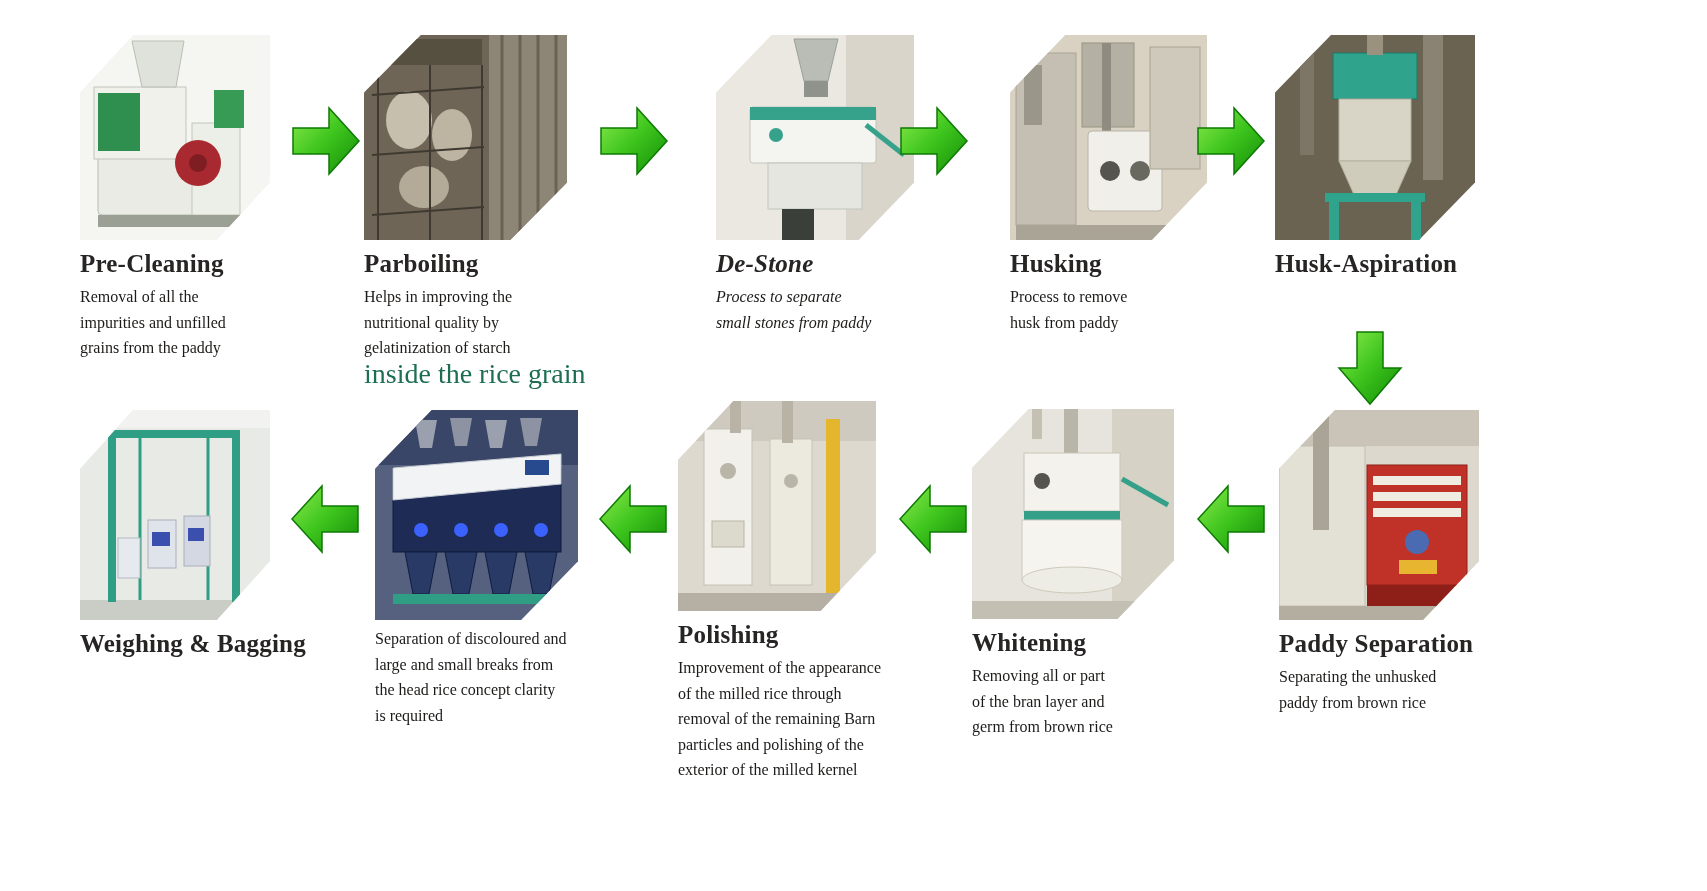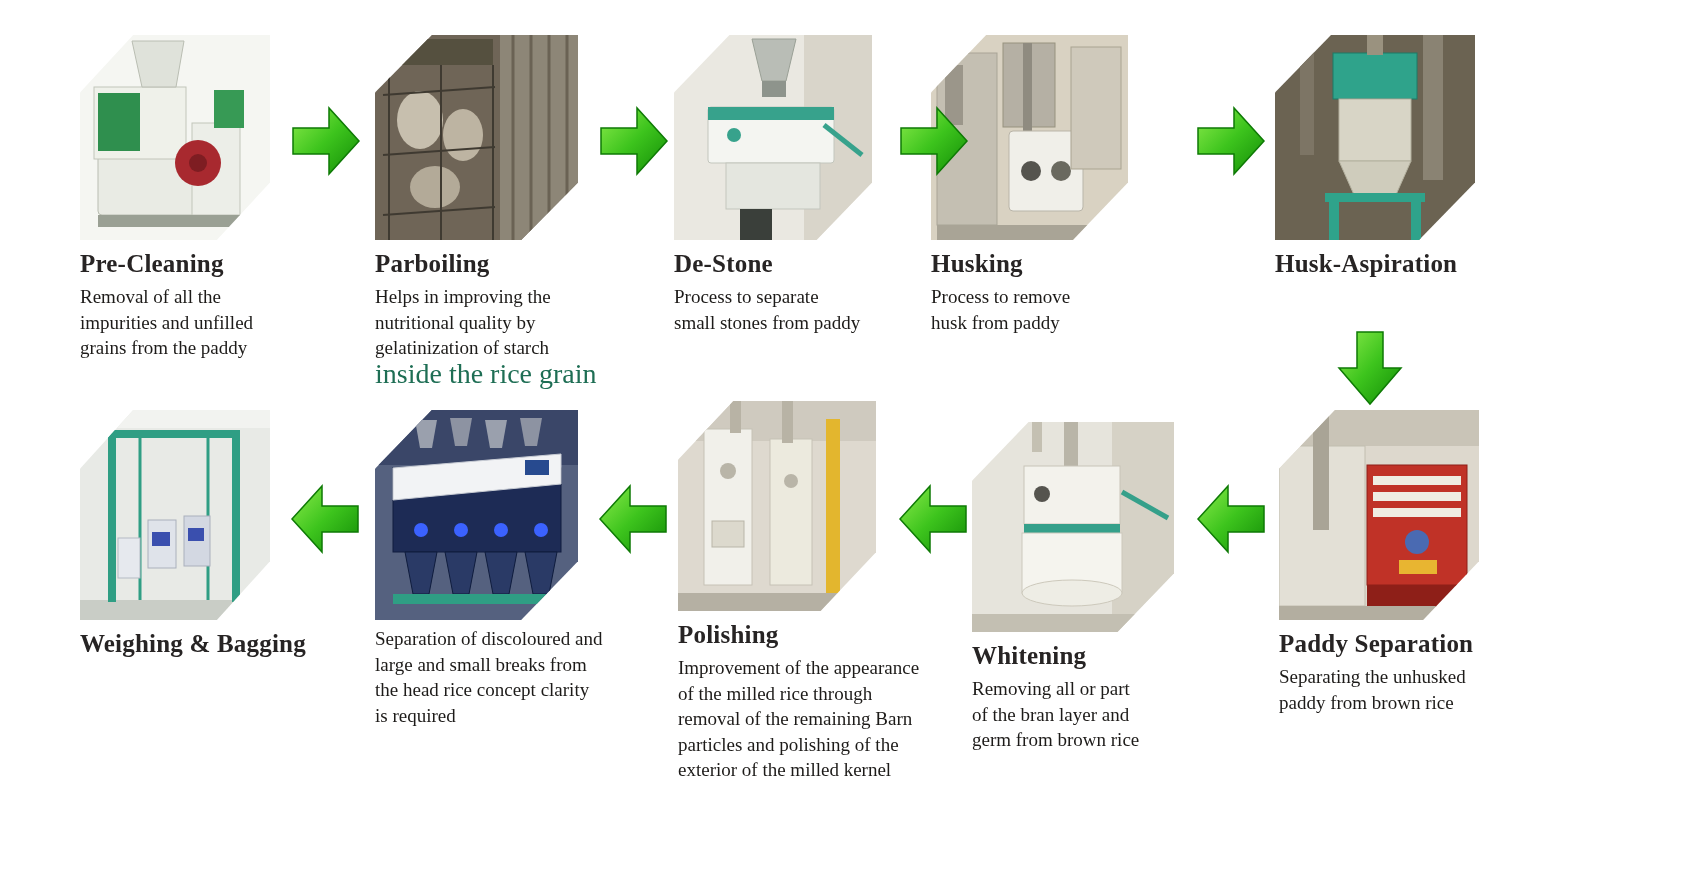--- a/index.html
+++ b/index.html
@@ -10,21 +10,21 @@
   .step{position:absolute;width:305px;}
   .photo{
     position:relative;overflow:hidden;
     clip-path:polygon(28% 0, 100% 0, 100% 72%, 72% 100%, 0 100%, 0 28%);
   }
   .photo svg{display:block;}
   .step-title{
     margin-top:10px;font-size:25px;font-weight:bold;color:#272424;letter-spacing:.2px;
   }
   .step-desc{
-    margin-top:6px;font-size:19px;line-height:25.5px;color:#1d1b19;white-space:pre-line;
+    margin-top:6px;font-size:16px;line-height:25.5px;color:#1d1b19;white-space:pre-line;
   }
   .step-desc-highlight{
     font-size:28px;line-height:25.5px;color:#1e6e54;white-space:pre-line;
   }
   .flow-arrow{position:absolute;}
 </style>
 </head>
 <body>
 
 <div id="canvas">
@@ -53,21 +53,21 @@
         <rect x="134" y="55" width="30" height="38" fill="#379a55"></rect>
         <rect x="18" y="180" width="142" height="12" fill="#9aa094"></rect>
       </svg>
     </div>
     <div class="step-title">Pre-Cleaning</div>
     <div class="step-desc">Removal of all the
 impurities and unfilled
 grains from the paddy</div>
   </div>
 
-  <div class="step" style="left:375px;top:35px;">
+  <div class="step" style="left:364px;top:35px;">
     <div class="photo" style="width:203px;height:205px;">
       <svg width="203" height="205" viewBox="0 0 203 205">
         <rect width="203" height="205" fill="#6f6557"></rect>
         <rect x="125" y="0" width="78" height="205" fill="#8d8677"></rect>
         <g stroke="#6a6254" stroke-width="3">
           <line x1="138" y1="0" x2="138" y2="205"></line>
             <line x1="156" y1="0" x2="156" y2="205"></line>
           <line x1="174" y1="0" x2="174" y2="205"></line>
             <line x1="192" y1="0" x2="192" y2="205"></line>
         </g>
@@ -85,41 +85,41 @@
         </g>
       </svg>
     </div>
     <div class="step-title">Parboiling</div>
     <div class="step-desc">Helps in improving the
 nutritional quality by
 gelatinization of starch</div>
     <div class="step-desc-highlight">inside the rice grain</div>
   </div>
 
-  <div class="step" style="left:674px;top:35px;">
+  <div class="step" style="left:716px;top:35px;font-style:italic;">
     <div class="photo" style="width:198px;height:205px;">
       <svg width="198" height="205" viewBox="0 0 198 205">
         <rect width="198" height="205" fill="#eae8e1"></rect>
         <rect x="130" y="0" width="68" height="205" fill="#d9d5ca"></rect>
         <polygon points="78,4 122,4 112,46 88,46" fill="#b9bdb6" stroke="#9aa096"></polygon>
         <rect x="88" y="46" width="24" height="16" fill="#8e948c"></rect>
         <rect x="34" y="72" width="126" height="56" rx="3" fill="#f4f5f1" stroke="#c3c6bd"></rect>
         <rect x="34" y="72" width="126" height="13" fill="#37a28c"></rect>
         <rect x="52" y="128" width="94" height="46" fill="#e4e6df" stroke="#c3c6bd"></rect>
         <rect x="66" y="174" width="32" height="31" fill="#3a3f3a"></rect>
         <line x1="150" y1="90" x2="188" y2="120" stroke="#37a28c" stroke-width="5"></line>
         <circle cx="60" cy="100" r="7" fill="#37a28c"></circle>
       </svg>
     </div>
     <div class="step-title">De-Stone</div>
     <div class="step-desc">Process to separate
 small stones from paddy</div>
   </div>
 
-  <div class="step" style="left:931px;top:35px;">
+  <div class="step" style="left:1010px;top:35px;">
     <div class="photo" style="width:197px;height:205px;">
       <svg width="197" height="205" viewBox="0 0 197 205">
         <rect width="197" height="205" fill="#d9d2c2"></rect>
         <rect x="6" y="18" width="60" height="172" fill="#c4bfb2" stroke="#a9a496"></rect>
         <rect x="14" y="30" width="18" height="60" fill="#9b968a"></rect>
         <rect x="72" y="8" width="52" height="84" fill="#b5b0a4" stroke="#97927f"></rect>
         <rect x="92" y="8" width="9" height="88" fill="#8f8b80"></rect>
         <rect x="78" y="96" width="74" height="80" rx="4" fill="#f0efe9" stroke="#b9b5a9"></rect>
         <circle cx="100" cy="136" r="10" fill="#55544e"></circle>
         <circle cx="130" cy="136" r="10" fill="#6a695f"></circle>
@@ -217,21 +217,21 @@
       </svg>
     </div>
     <div class="step-title">Polishing</div>
     <div class="step-desc">Improvement of the appearance
 of the milled rice through
 removal of the remaining Barn
 particles and polishing of the
 exterior of the milled kernel</div>
   </div>
 
-  <div class="step" style="left:972px;top:422px;">
+  <div class="step" style="left:972px;top:409px;">
     <div class="photo" style="width:202px;height:210px;">
       <svg width="202" height="210" viewBox="0 0 202 210">
         <rect width="202" height="210" fill="#e6e4dc"></rect>
         <rect x="140" y="0" width="62" height="210" fill="#d6d2c6"></rect>
         <rect x="92" y="0" width="14" height="46" fill="#b9b5a8"></rect>
         <rect x="60" y="0" width="10" height="30" fill="#c4c0b2"></rect>
         <rect x="52" y="44" width="96" height="58" fill="#f3f2ec" stroke="#c8c4b8"></rect>
         <rect x="52" y="102" width="96" height="9" fill="#35a08a"></rect>
         <rect x="50" y="111" width="100" height="60" fill="#f5f4ee" stroke="#ccc8bb"></rect>
         <ellipse cx="100" cy="171" rx="50" ry="13" fill="#eeede5" stroke="#ccc8bb"></ellipse>

